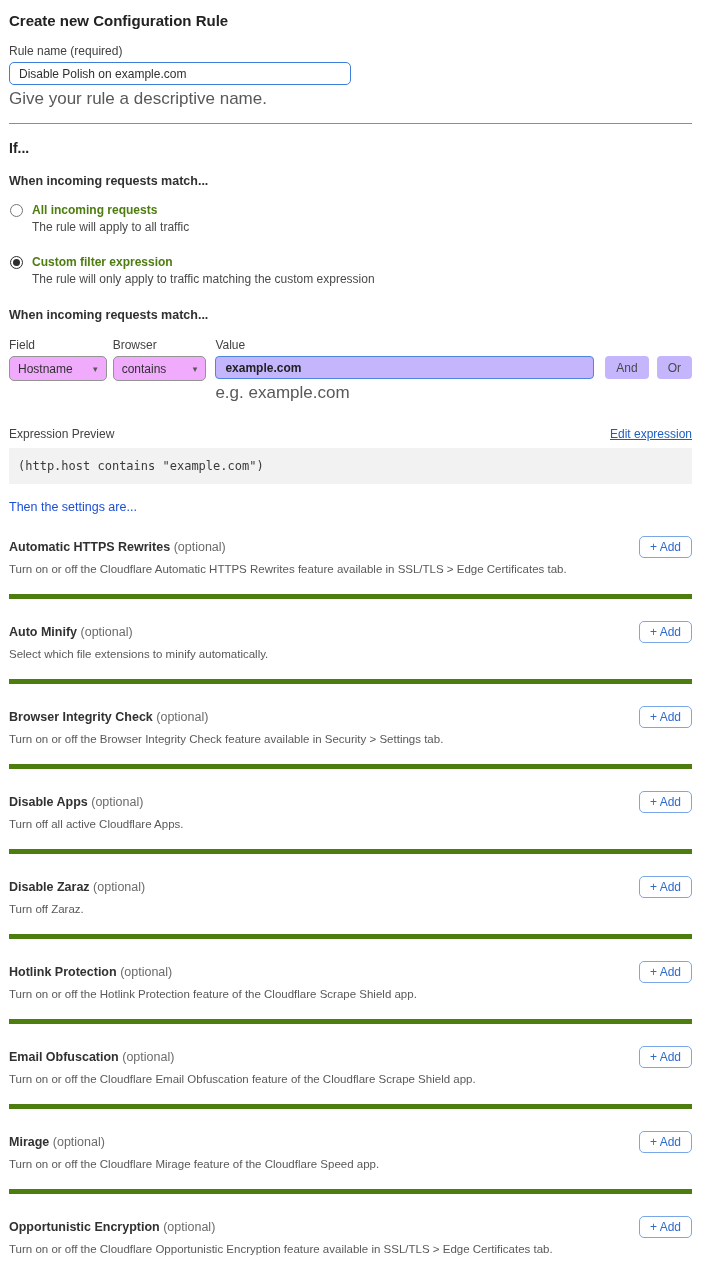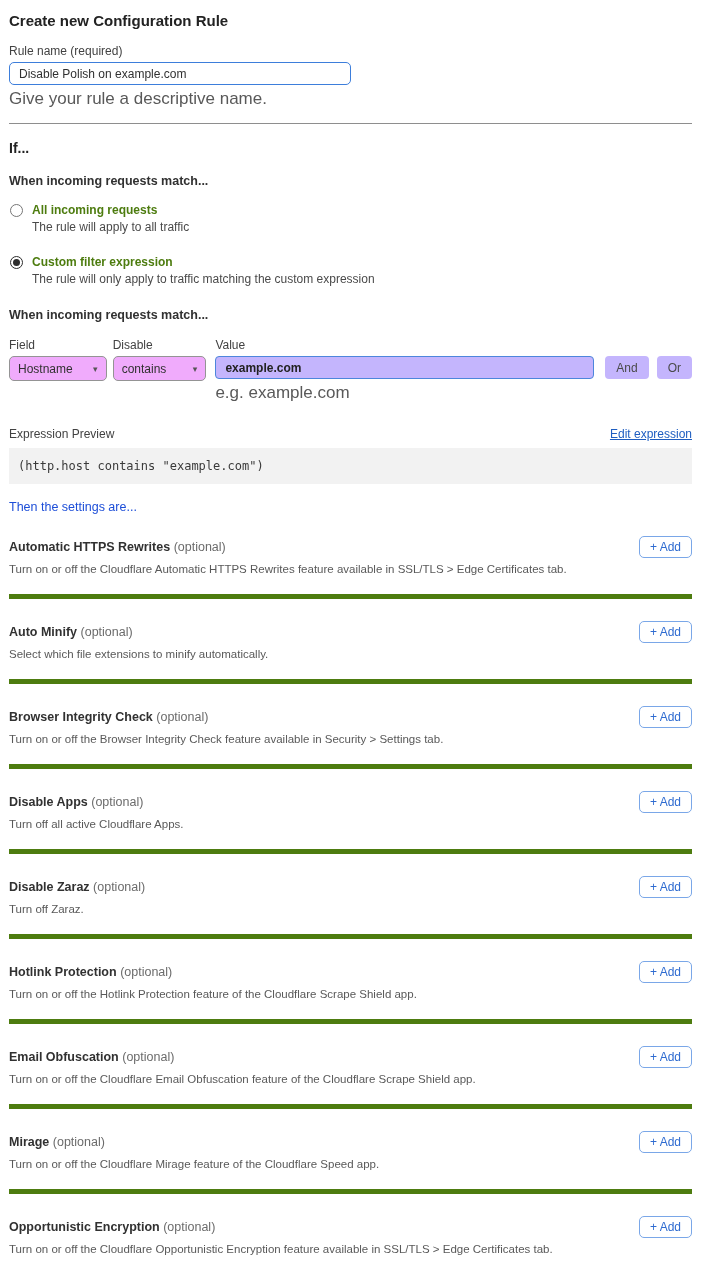--- a/index.html
+++ b/index.html
@@ -137,21 +137,21 @@
 
   <div class="builder">
     <div class="col-field">
       <div class="field-label">Field</div>
       <div class="select">
         <span>Hostname</span>
         <span class="caret">▾</span>
       </div>
     </div>
     <div class="col-op">
-      <div class="field-label">Disable</div>
+      <div class="field-label">Browser</div>
       <div class="select">
         <span>contains</span>
         <span class="caret">▾</span>
       </div>
     </div>
     <div class="col-value">
       <div class="field-label">Value</div>
       <input class="value-input" type="text" value="example.com" style="">
       <div class="helper">e.g. example.com</div>
     </div>

